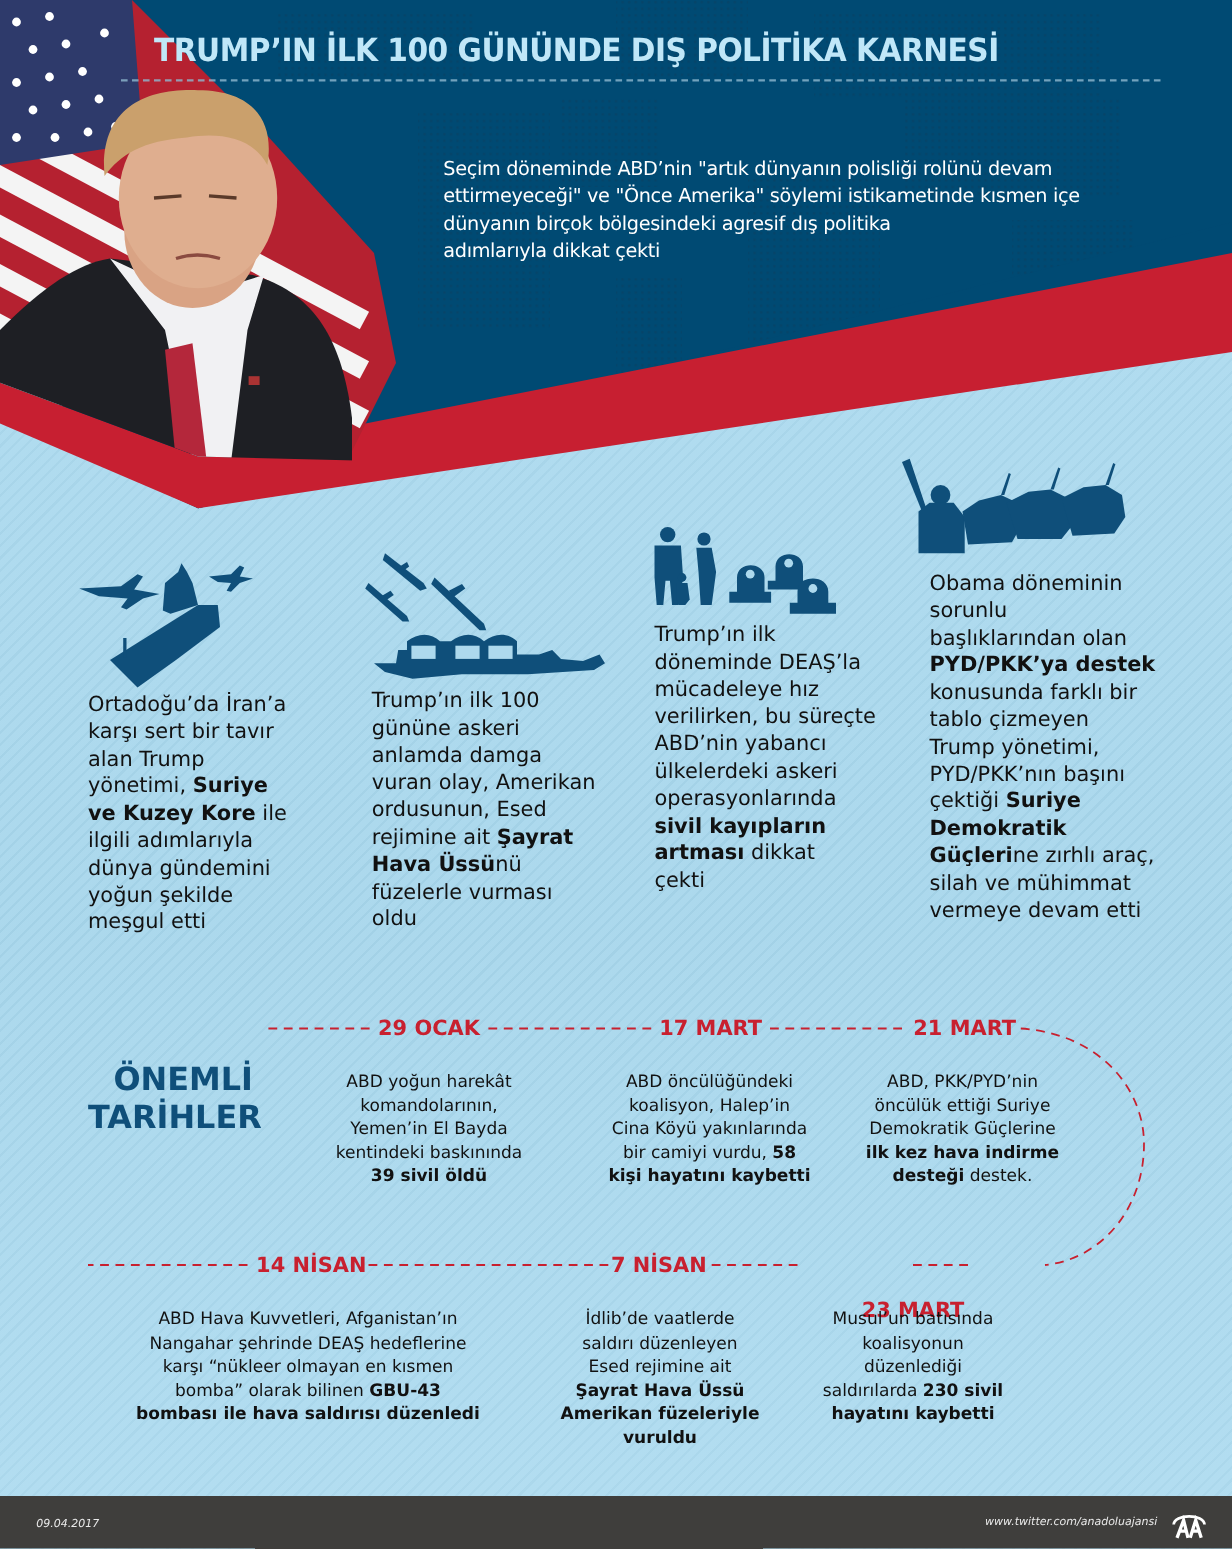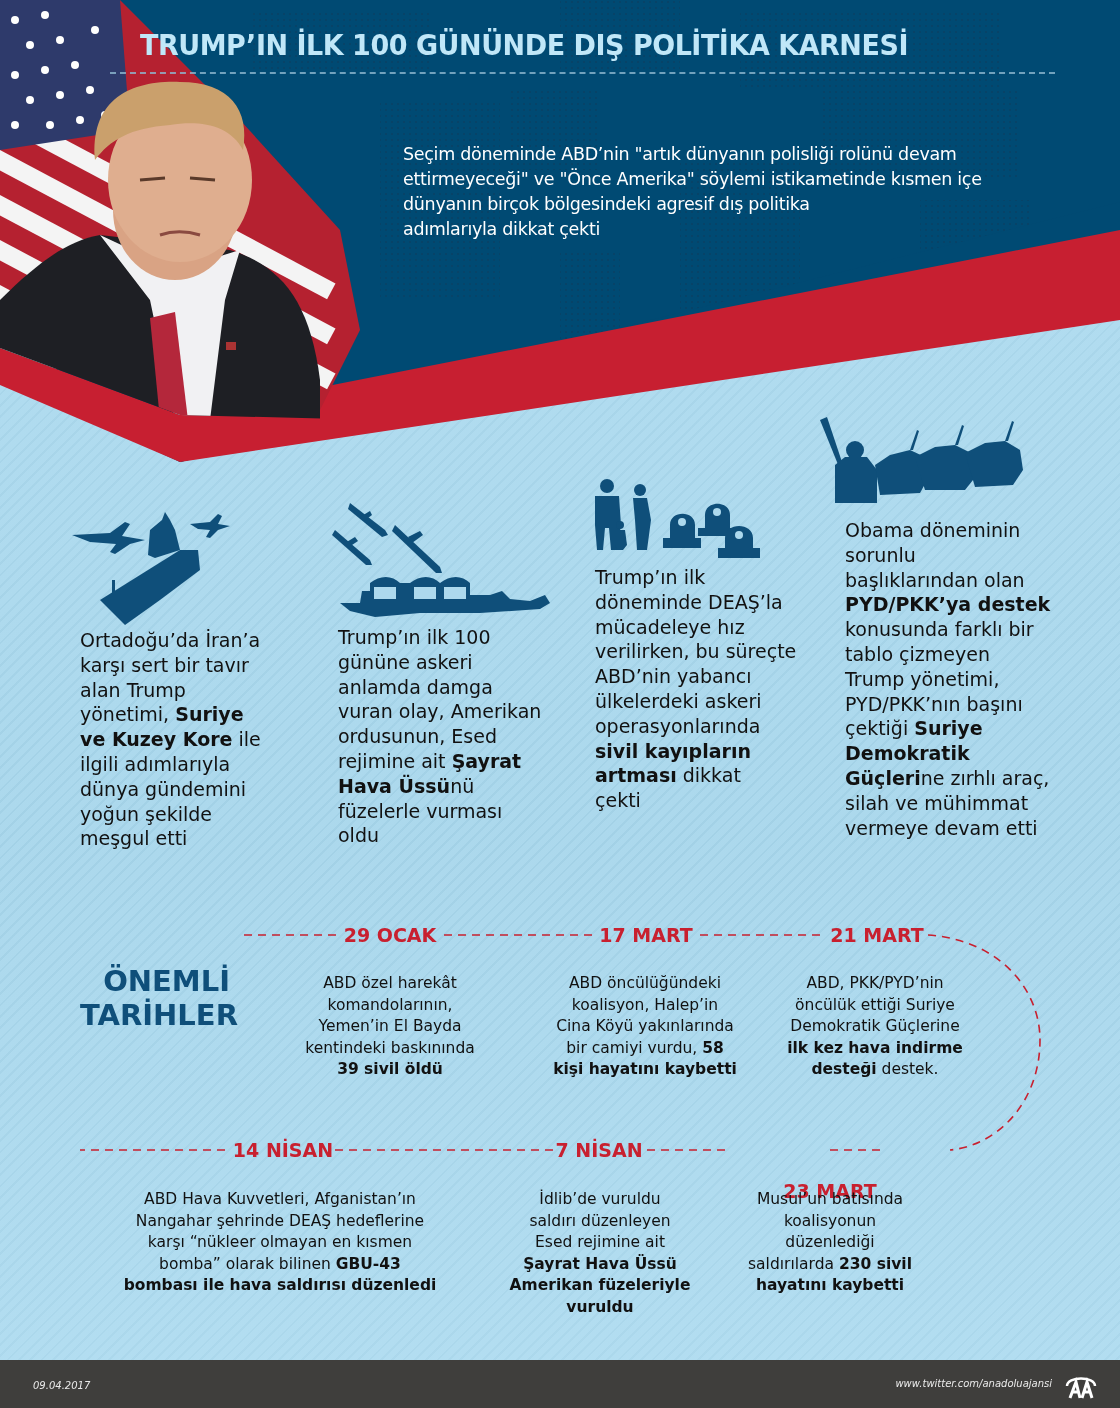--- a/index.html
+++ b/index.html
@@ -253,21 +253,21 @@
   </svg>
 
   <div class="date" style="left:336px;top:924px;width:108px">29 OCAK</div>
   <div class="date" style="left:592px;top:924px;width:108px">17 MART</div>
   <div class="date" style="left:826px;top:924px;width:102px">21 MART</div>
   <div class="date" style="left:778px;top:1180px;width:104px">23 MART</div>
   <div class="date" style="left:553px;top:1139px;width:92px">7 NİSAN</div>
   <div class="date" style="left:228px;top:1139px;width:110px">14 NİSAN</div>
 
   <div class="event" style="left:285px;top:973px;width:210px">
-      <div><span>ABD özel harekât</span></div>
+      <div><span>ABD yoğun harekât</span></div>
       <div><span>komandolarının,</span></div>
       <div><span>Yemen’in El Bayda</span></div>
       <div><span>kentindeki baskınında</span></div>
       <div><b>39 sivil öldü</b></div>
     </div>
   <div class="event" style="left:540px;top:973px;width:210px">
       <div><span>ABD öncülüğündeki</span></div>
       <div><span>koalisyon, Halep’in</span></div>
       <div><span>Cina Köyü yakınlarında</span></div>
       <div><span>bir camiyi vurdu, </span><b>58</b></div>
@@ -281,21 +281,21 @@
       <div><b>desteği</b><span> destek.</span></div>
     </div>
   <div class="event" style="left:718px;top:1189px;width:224px">
       <div><span>Musul’un batısında</span></div>
       <div><span>koalisyonun</span></div>
       <div><span>düzenlediği</span></div>
       <div><span>saldırılarda </span><b>230 sivil</b></div>
       <div><b>hayatını kaybetti</b></div>
     </div>
   <div class="event" style="left:488px;top:1189px;width:224px">
-      <div><span>İdlib’de vuruldu</span></div>
+      <div><span>İdlib’de vaatlerde</span></div>
       <div><span>saldırı düzenleyen</span></div>
       <div><span>Esed rejimine ait</span></div>
       <div><b>Şayrat Hava Üssü</b></div>
       <div><b>Amerikan füzeleriyle</b></div>
       <div><b>vuruldu</b></div>
     </div>
   <div class="event" style="left:100px;top:1189px;width:360px">
       <div><span>ABD Hava Kuvvetleri, Afganistan’ın</span></div>
       <div><span>Nangahar şehrinde DEAŞ hedeflerine</span></div>
       <div><span>karşı “nükleer olmayan en kısmen</span></div>

